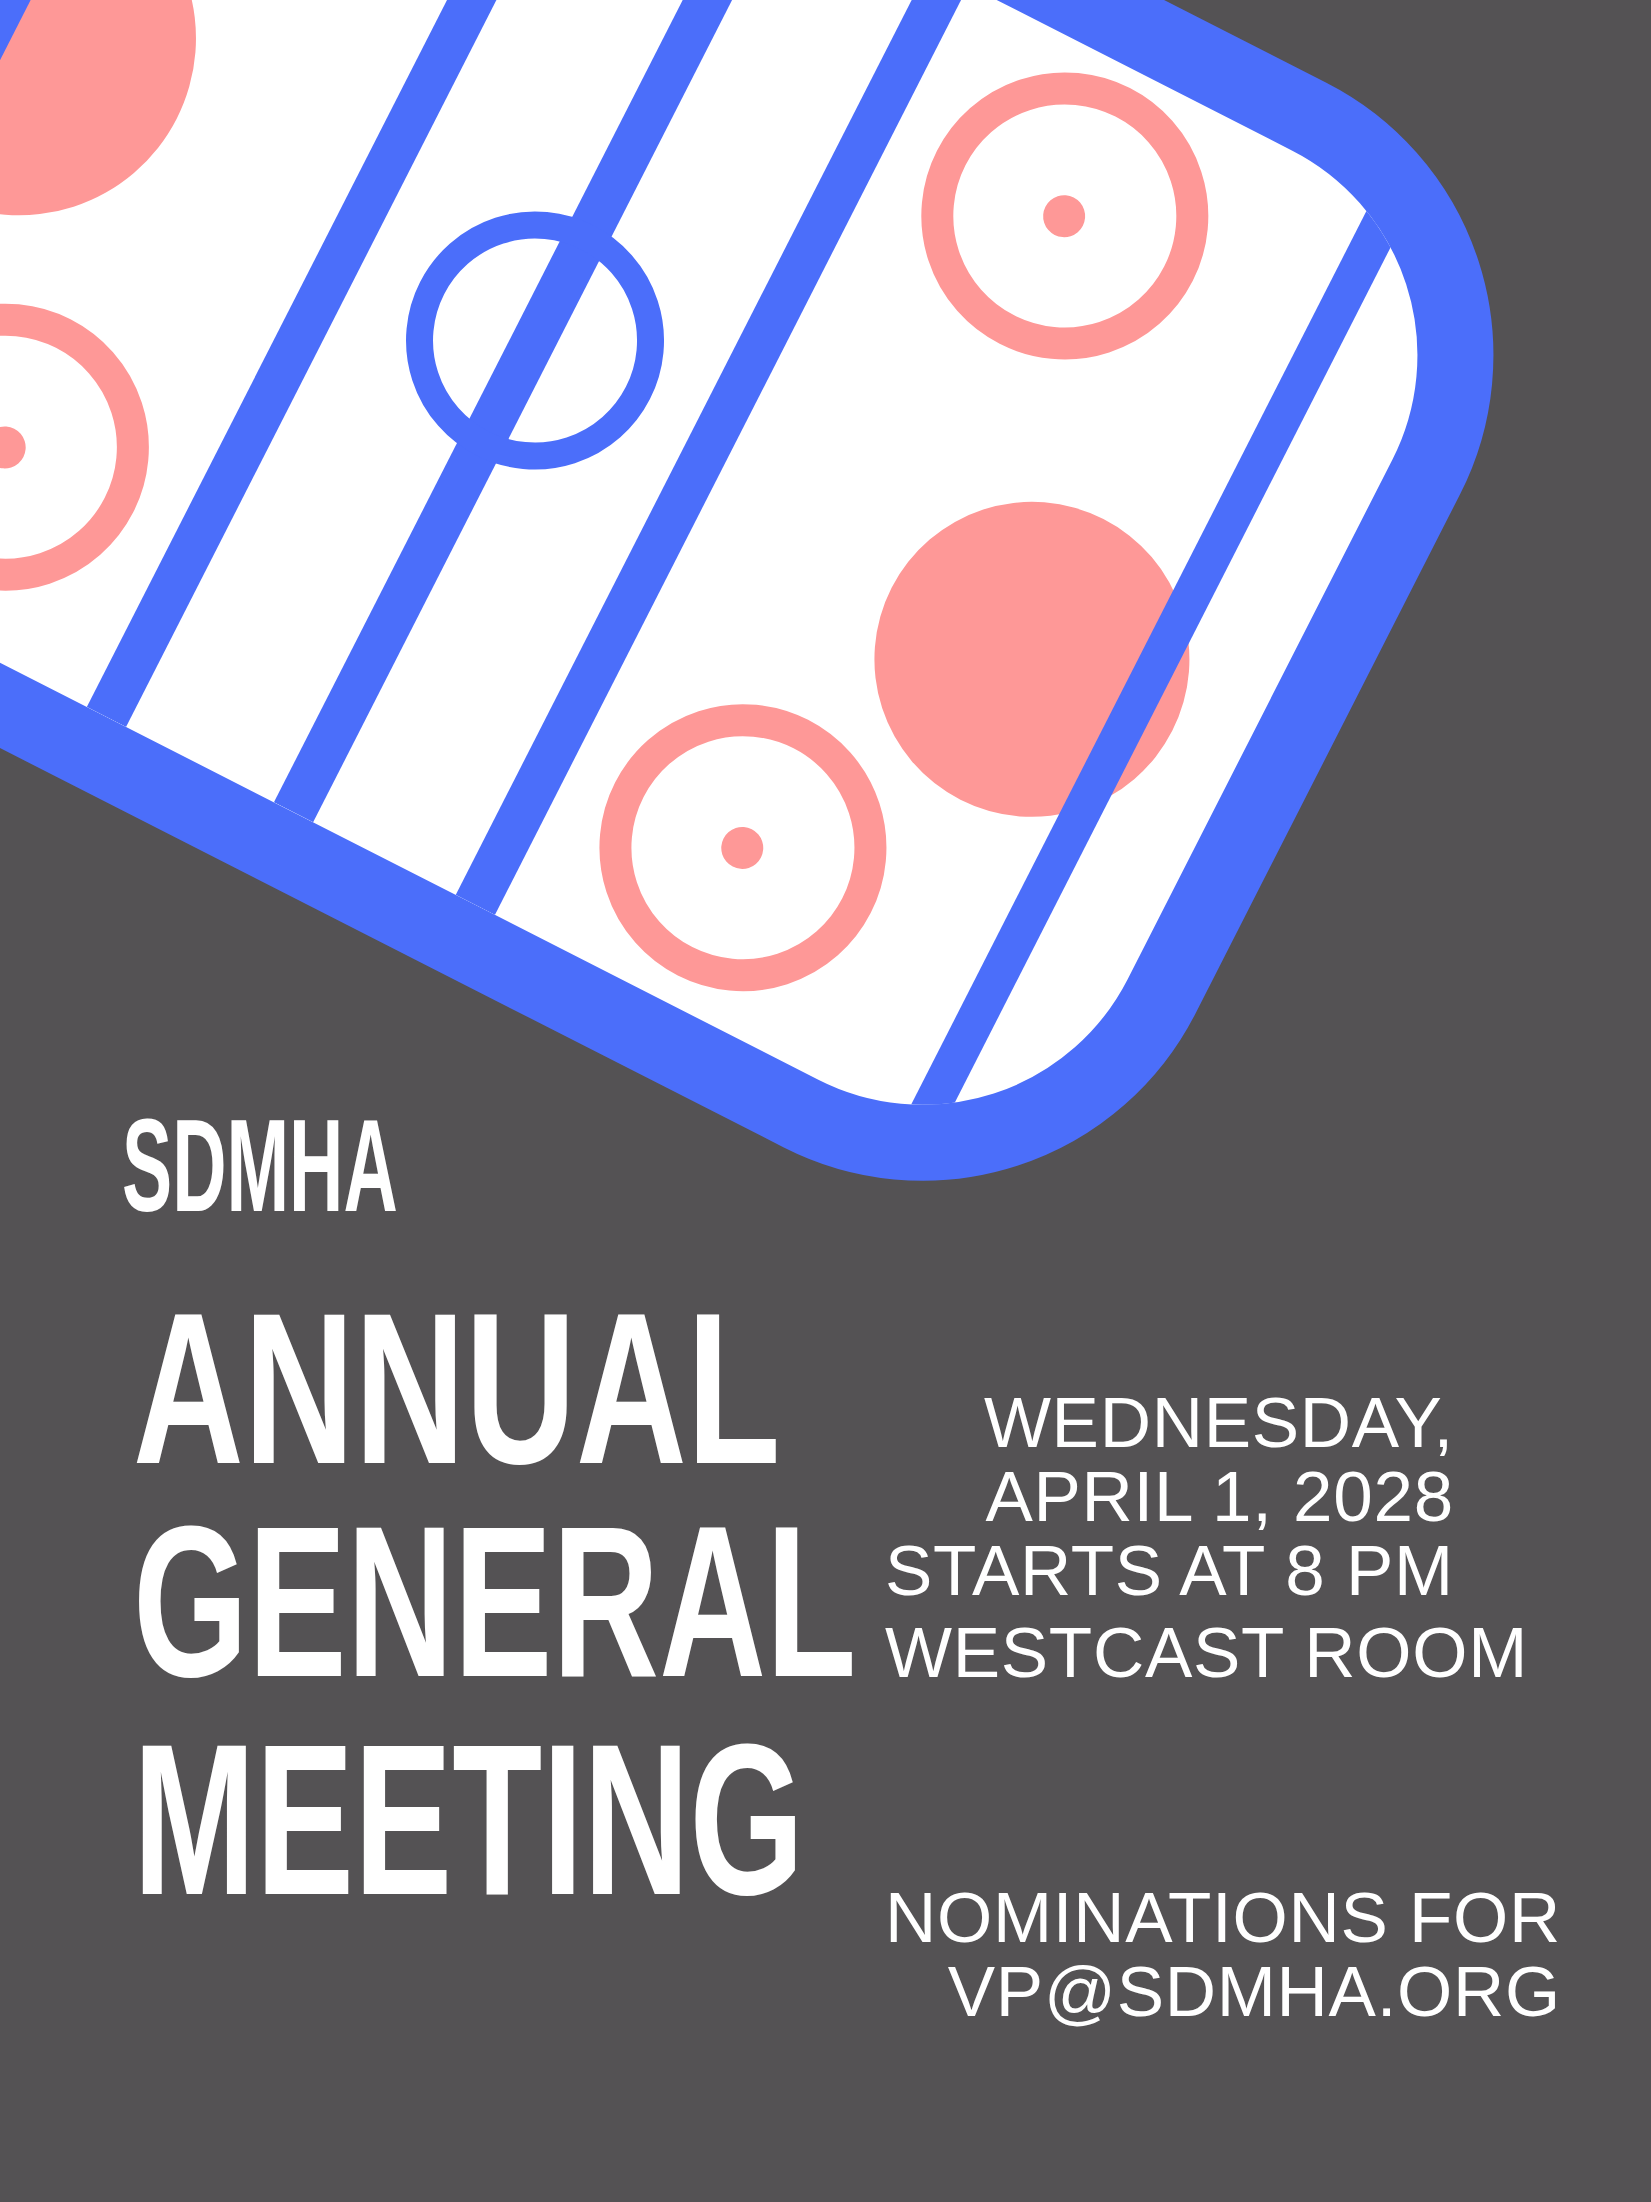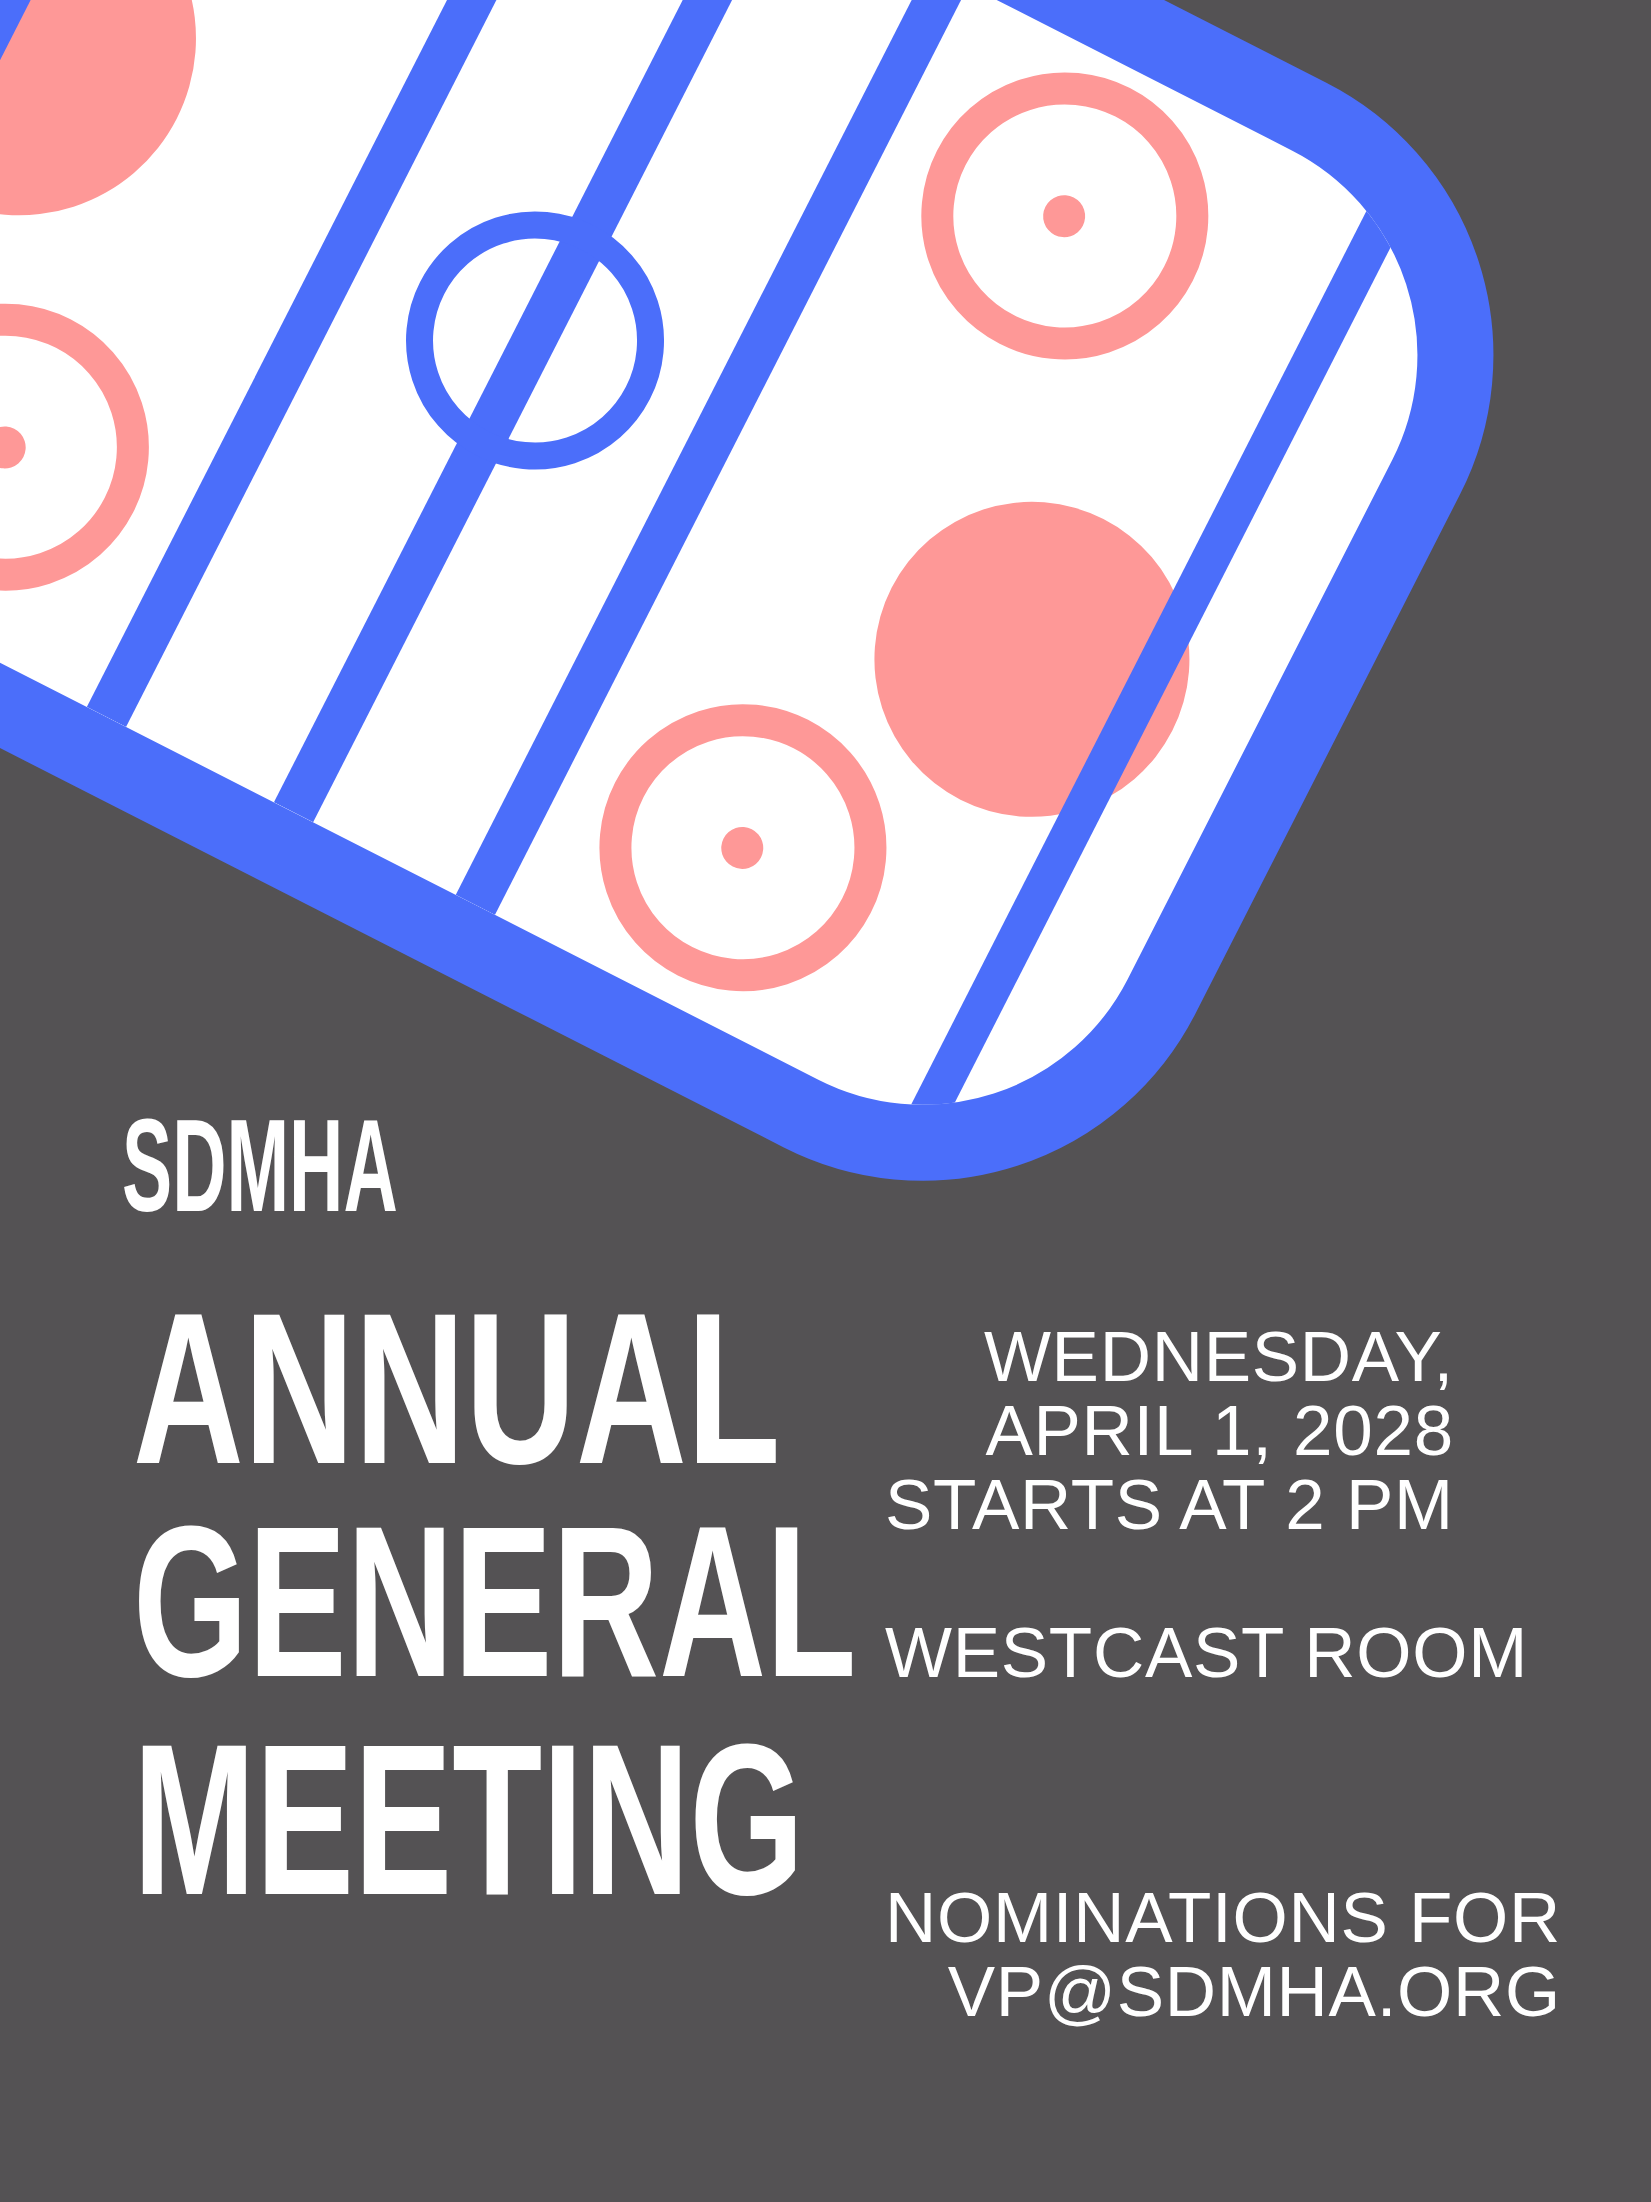--- a/index.html
+++ b/index.html
@@ -57,21 +57,21 @@
     transform-origin:0 0;
   }
   .h-line-1{top:1280px;transform:scaleX(0.710);}
   .h-line-2{top:1493px;transform:scaleX(0.685);}
   .h-line-3{top:1711px;transform:scaleX(0.682);}
   .info-block{
     position:absolute;left:885px;color:var(--text);
     font-size:71px;line-height:74px;font-weight:normal;
     letter-spacing:0.01em;white-space:nowrap;
   }
-  .info-block-1{top:1320px;}
+  .info-block-1{top:1386px;}
   .info-block-2{top:1616px;}
   .info-block-3{top:1841px;margin-top:40px;}
 </style>
 </head>
 <body>
 
 <div class="canvas">
 
   <div class="rink">
     <div class="blob blob-left"></div>
@@ -97,21 +97,21 @@
 
   <div class="brand">SDMHA</div>
 
   <div class="h-line h-line-1">ANNUAL</div>
   <div class="h-line h-line-2">GENERAL</div>
   <div class="h-line h-line-3">MEETING</div>
 
   <div class="info-block info-block-1">
     <div>WEDNESDAY,</div>
     <div>APRIL 1, 2028</div>
-    <div>STARTS AT 2 PM</div>
+    <div>STARTS AT 8 PM</div>
   </div>
 
   <div class="info-block info-block-2">
     <div>WESTCAST ROOM</div>
   </div>
 
   <div class="info-block info-block-3">
     <div>NOMINATIONS FOR</div>
     <div>VP@SDMHA.ORG</div>
   </div>

